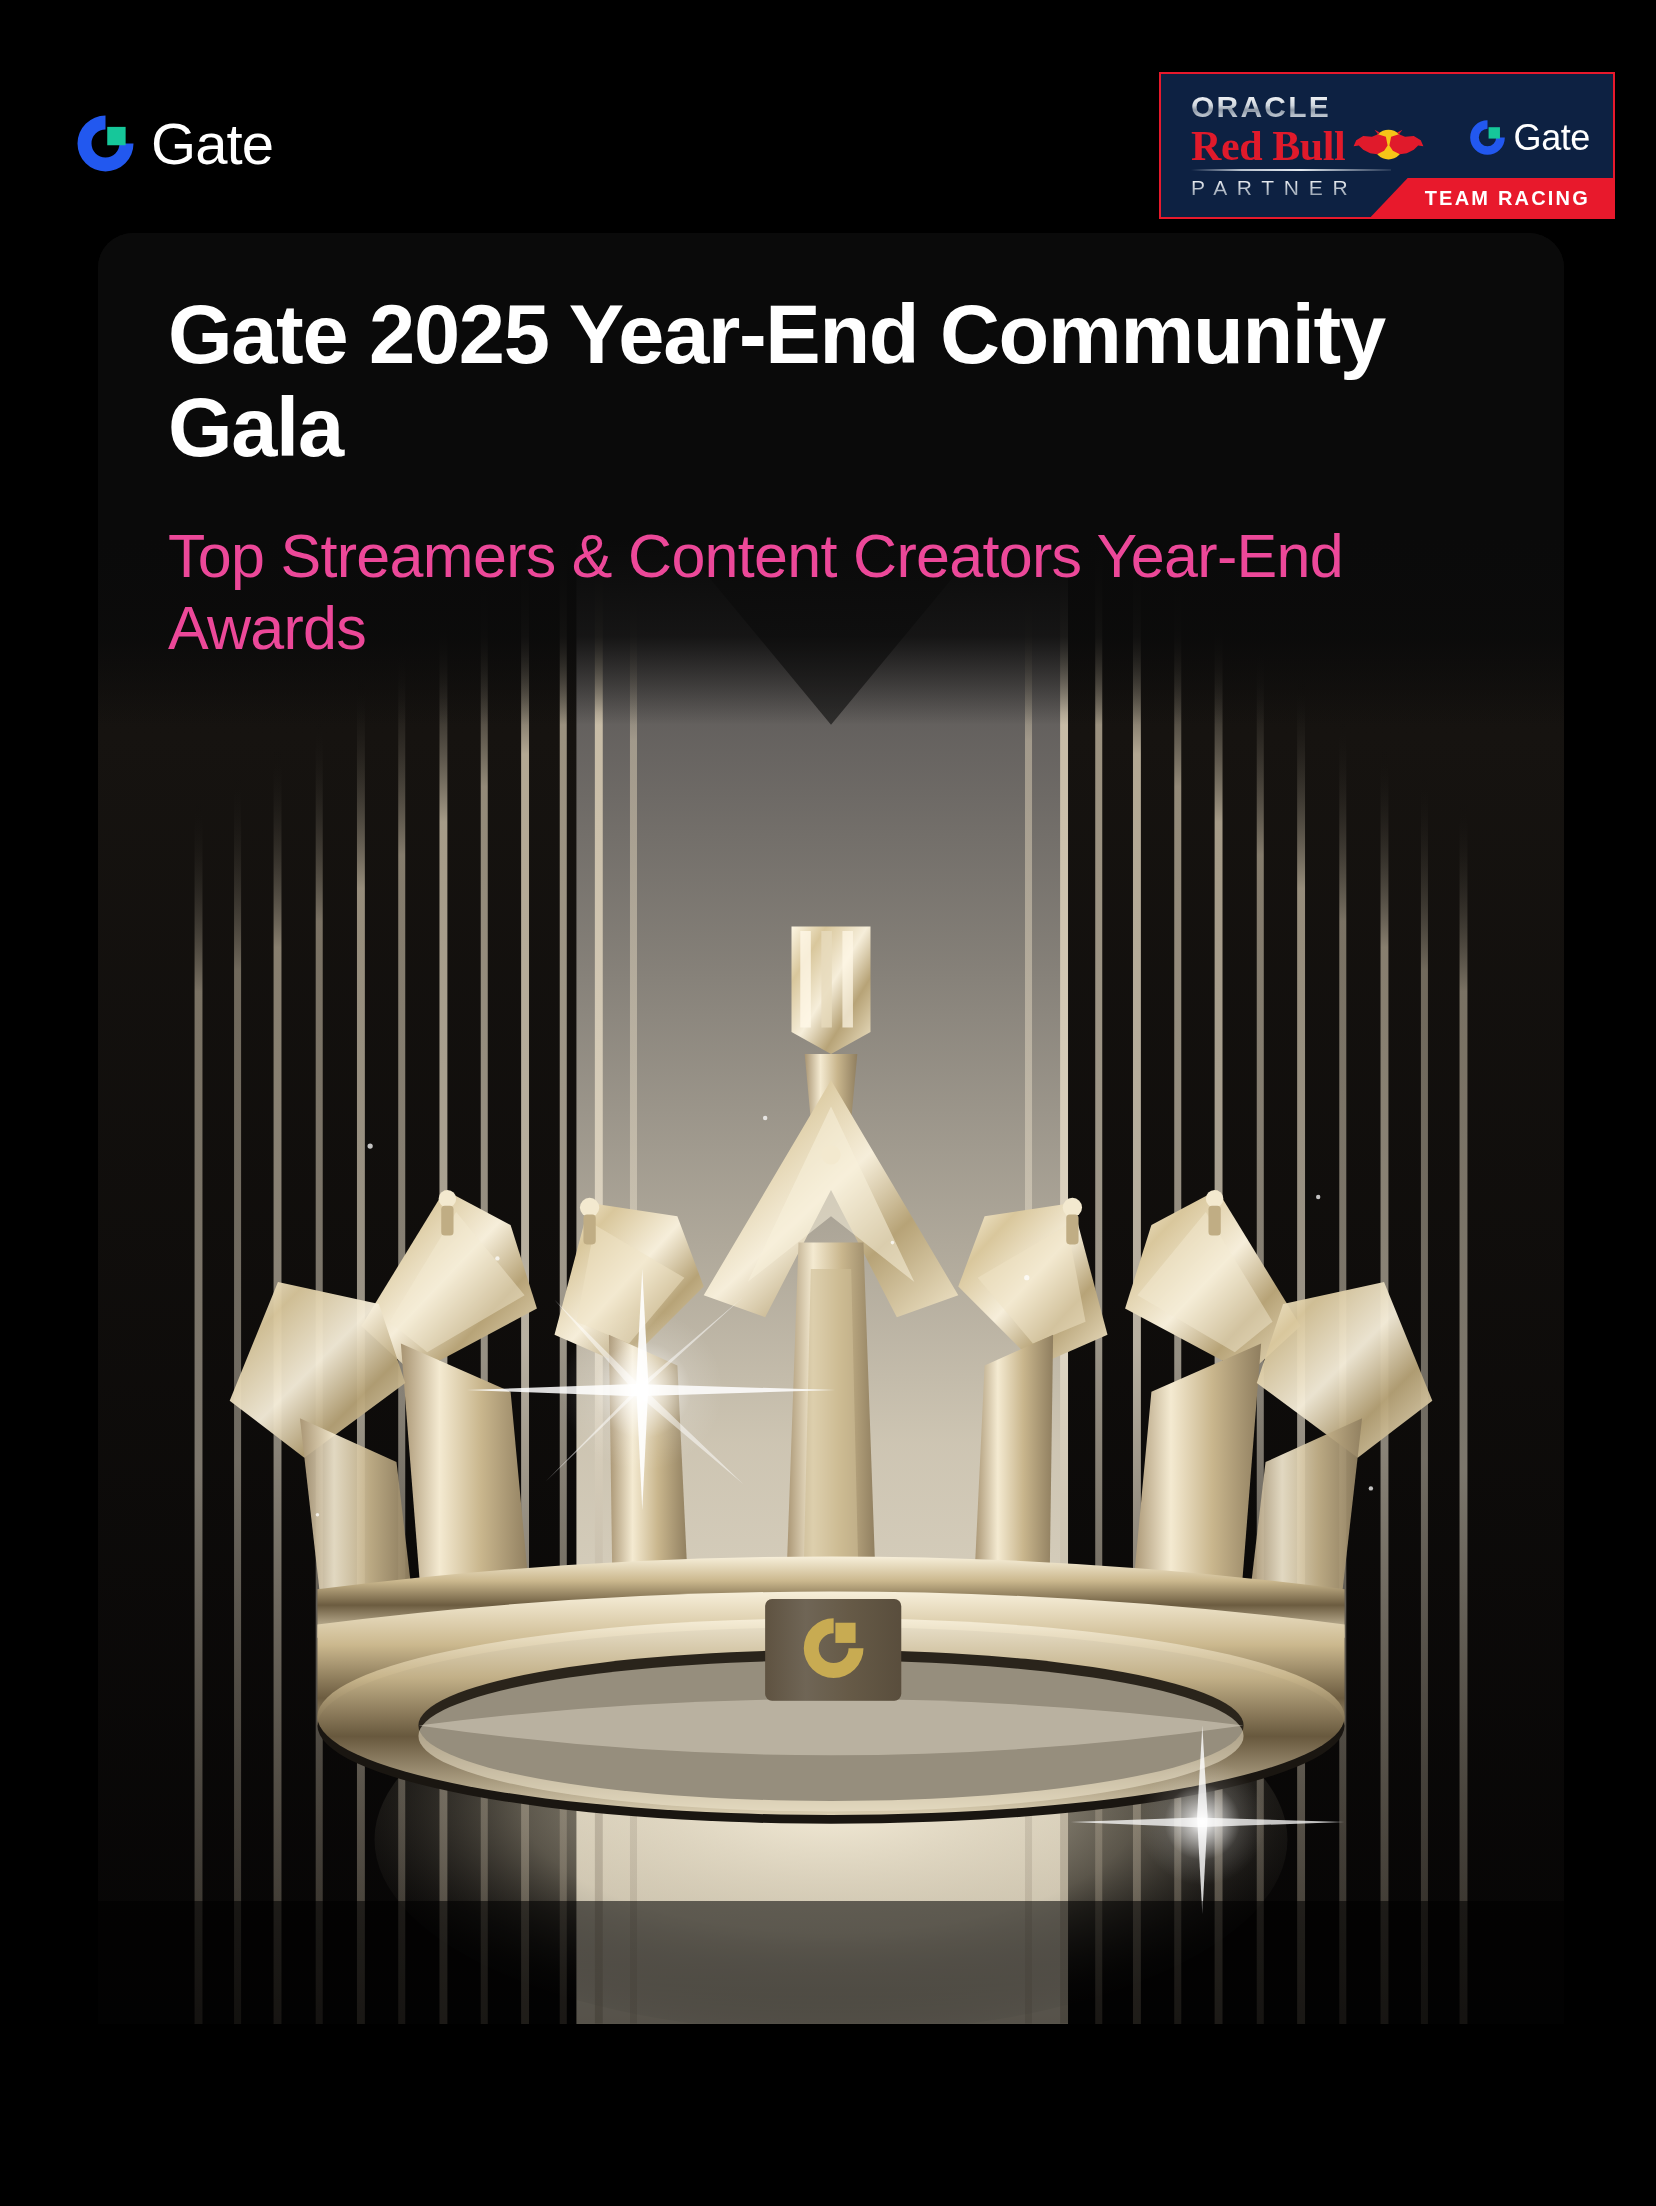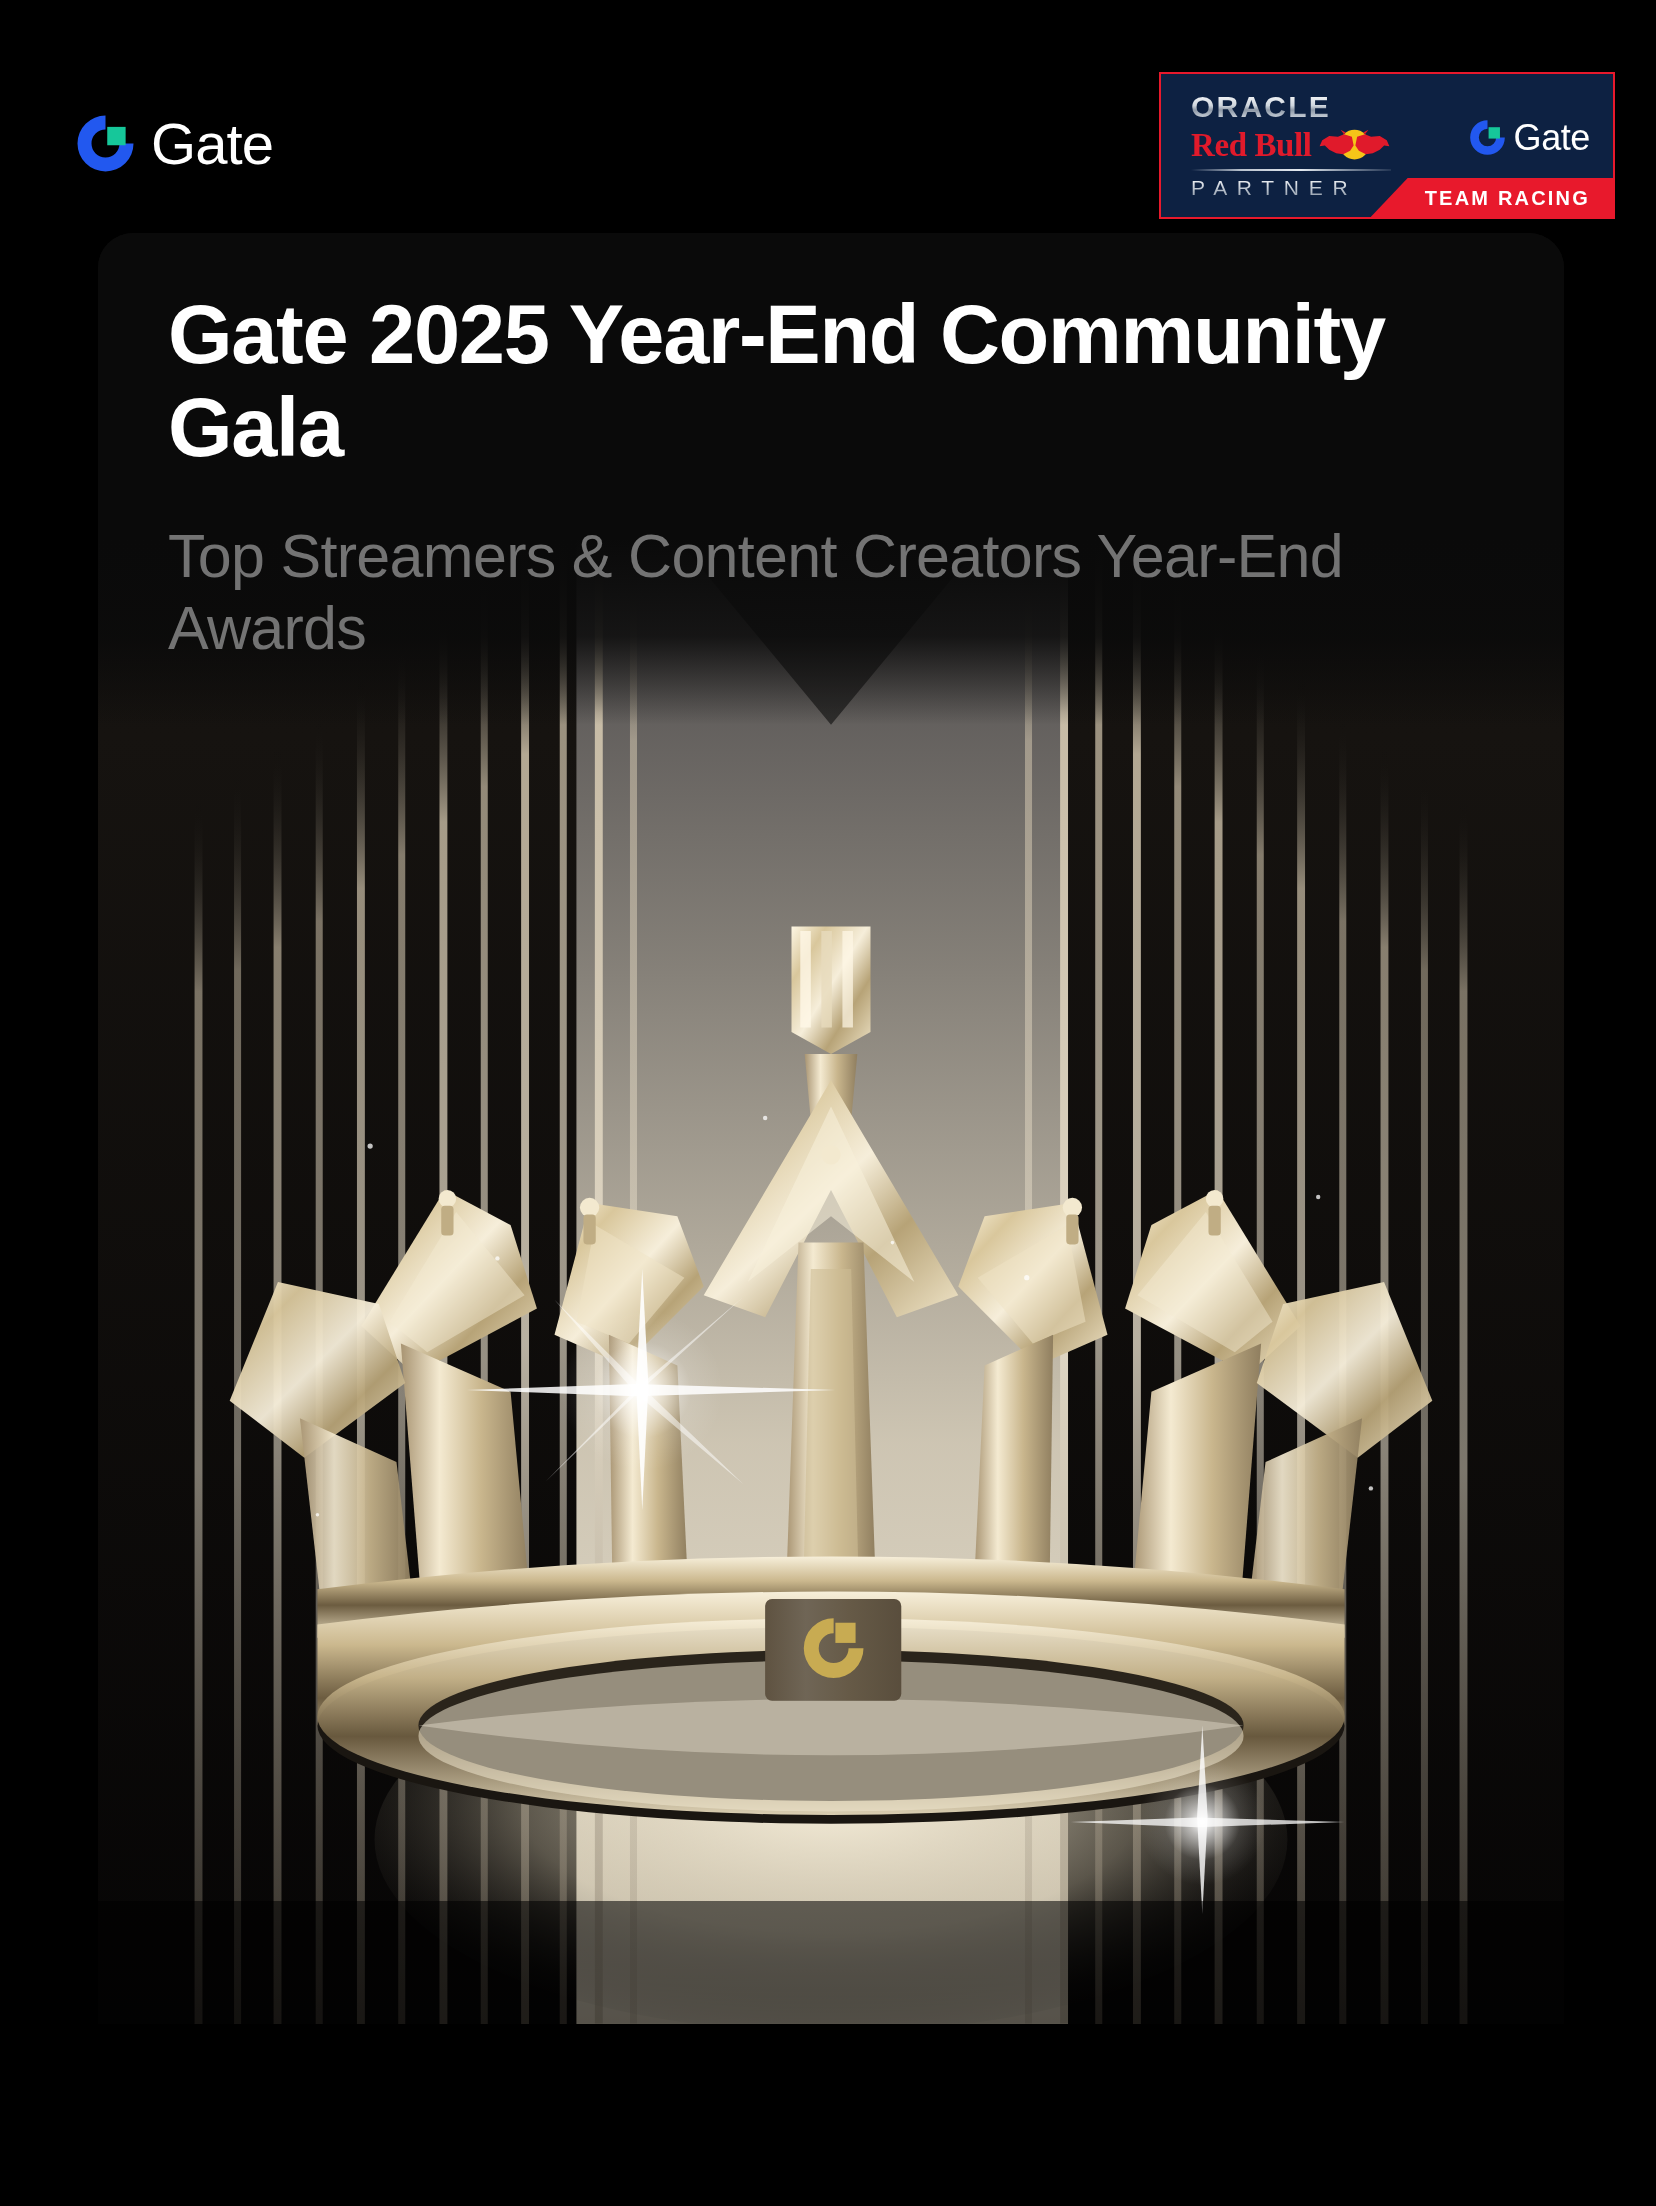--- a/index.html
+++ b/index.html
@@ -85,21 +85,21 @@
     font-family: "Liberation Sans", sans-serif;
   }
 
   .rb-mid {
     display: flex;
     align-items: center;
     margin-top: 4.4px;
     height: 40px;
   }
   .rb-redbull {
-    font-size: 33px;
+    font-size: 42px;
     font-weight: 700;
     color: #e01a2b;
     line-height: 1;
     letter-spacing: -0.4px;
     font-family: "Liberation Serif", serif;
     white-space: nowrap;
   }
   .rb-bulls { width: 75px; height: 39px; margin-left: 5.3px; flex: 0 0 75px; }
   .rb-bulls svg { display: block; width: 75px; height: 39px; }
 
@@ -182,21 +182,21 @@
     letter-spacing: -1.3px;
     font-family: "Liberation Sans", sans-serif;
     max-width: 1369px;
   }
 
   .event-subtitle {
     margin-top: 46px;
     font-size: 61px;
     font-weight: 400;
     line-height: 1.18;
-    color: #737373;
+    color: #ec4899;
     letter-spacing: -0.7px;
     font-family: "Liberation Sans", sans-serif;
     max-width: 1369px;
   }
 
   
   .hero-image {
     position: absolute;
     left: 0;
     top: 0;

